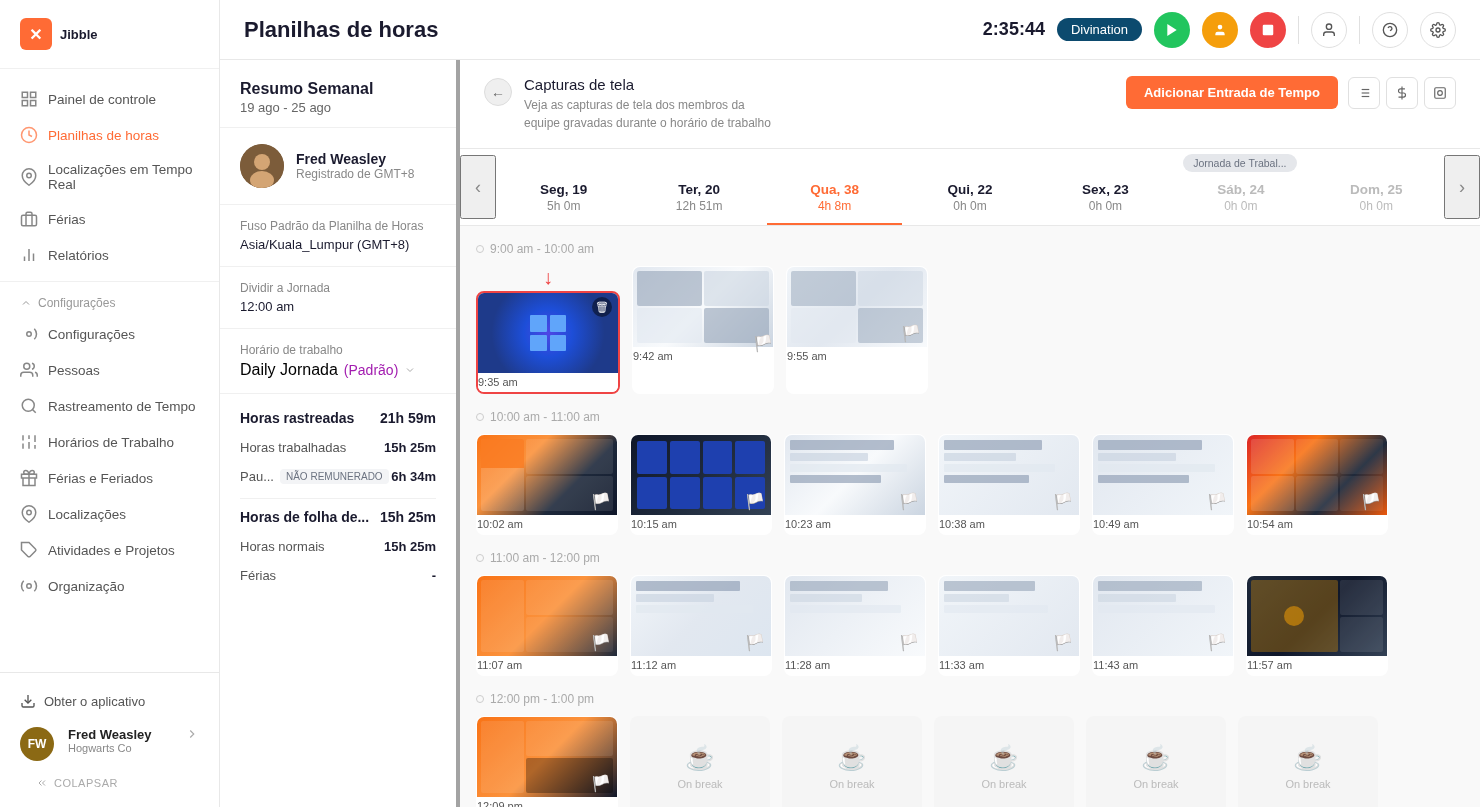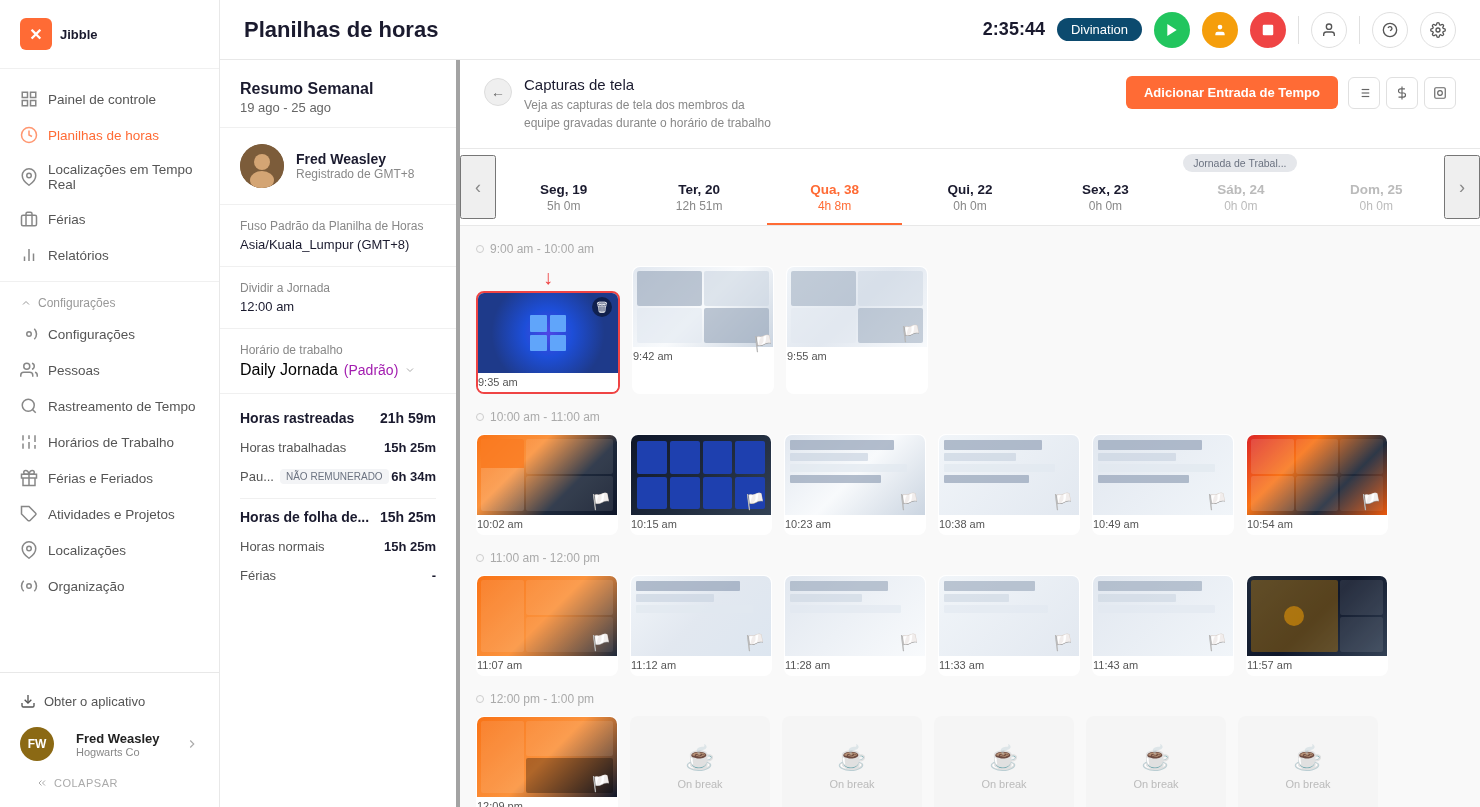--- a/index.html
+++ b/index.html
@@ -11,21 +11,21 @@
     .logo-icon { width: 32px; height: 32px; background: #ff6b35; border-radius: 6px; display: flex; align-items: center; justify-content: center; color: white; font-weight: bold; font-size: 16px; }
     .logo-text { font-size: 13px; font-weight: 700; color: #1a1a2e; }
     .sidebar-nav { flex: 1; padding: 12px 0; overflow-y: auto; }
     .nav-item { display: flex; align-items: center; gap: 10px; padding: 9px 20px; cursor: pointer; color: #555; font-size: 13.5px; border-radius: 0; transition: background 0.15s; }
     .nav-item.active { color: #ff6b35; }
     .nav-item .nav-icon { width: 18px; height: 18px; flex-shrink: 0; opacity: 0.7; }
     .nav-divider { height: 1px; background: #f0f0f0; margin: 8px 0; }
     .nav-section-header { padding: 6px 20px; font-size: 12px; color: #999; display: flex; align-items: center; gap: 6px; }
     .sidebar-footer { padding: 12px 16px; border-top: 1px solid #e8e8e8; }
     .get-app { display: flex; align-items: center; gap: 8px; padding: 8px 4px; font-size: 13px; color: #555; cursor: pointer; }
-    .user-profile { display: flex; align-items: center; gap: 22px; padding: 10px 4px; cursor: pointer; }
+    .user-profile { display: flex; gap: 14px; padding: 10px 4px; cursor: pointer; }
     .user-avatar { width: 34px; height: 34px; border-radius: 50%; background: #8b6914; display: flex; align-items: center; justify-content: center; color: white; font-size: 12px; font-weight: 600; flex-shrink: 0; overflow: hidden; }
     .user-info { flex: 1; }
     .user-name { font-size: 13px; font-weight: 600; color: #222; }
     .user-company { font-size: 11px; color: #888; }
     .collapse-btn { display: flex; align-items: flex-start; gap: 6px; padding: 6px 20px; font-size: 11px; color: #aaa; cursor: pointer; text-transform: uppercase; letter-spacing: 0.5px; }
 
     
     .main { flex: 1; display: flex; flex-direction: column; overflow: hidden; }
 
     
@@ -201,31 +201,31 @@
           <polyline points="20 12 20 22 4 22 4 12"></polyline>
           <rect x="2" y="7" width="20" height="5"></rect>
           <path d="M12 22V7"></path>
           <path d="M12 7H7.5a2.5 2.5 0 0 1 0-5C11 2 12 7 12 7z"></path>
           <path d="M12 7h4.5a2.5 2.5 0 0 0 0-5C13 2 12 7 12 7z"></path>
         </svg>
       <span>Férias e Feriados</span>
     </div>
     <div class="nav-item">
       <svg class="nav-icon" viewBox="0 0 24 24" fill="none" stroke="currentColor" stroke-width="2">
+          <path d="M21 10c0 7-9 13-9 13s-9-6-9-13a9 9 0 0 1 18 0z"></path>
+          <circle cx="12" cy="10" r="3"></circle>
+        </svg>
+      <span>Localizações</span>
+    </div>
+    <div class="nav-item">
+      <svg class="nav-icon" viewBox="0 0 24 24" fill="none" stroke="currentColor" stroke-width="2">
           <path d="M20.59 13.41l-7.17 7.17a2 2 0 0 1-2.83 0L2 12V2h10l8.59 8.59a2 2 0 0 1 0 2.82z"></path>
           <line x1="7" y1="7" x2="7.01" y2="7"></line>
         </svg>
       <span>Atividades e Projetos</span>
-    </div>
-    <div class="nav-item">
-      <svg class="nav-icon" viewBox="0 0 24 24" fill="none" stroke="currentColor" stroke-width="2">
-          <path d="M21 10c0 7-9 13-9 13s-9-6-9-13a9 9 0 0 1 18 0z"></path>
-          <circle cx="12" cy="10" r="3"></circle>
-        </svg>
-      <span>Localizações</span>
     </div>
     <div class="nav-item">
       <svg class="nav-icon" viewBox="0 0 24 24" fill="none" stroke="currentColor" stroke-width="2">
           <circle cx="12" cy="12" r="3"></circle>
           <path d="M19.07 4.93a10 10 0 0 1 0 14.14M4.93 4.93a10 10 0 0 0 0 14.14"></path>
         </svg>
       <span>Organização</span>
     </div>
   </div>
   <div class="sidebar-footer">

